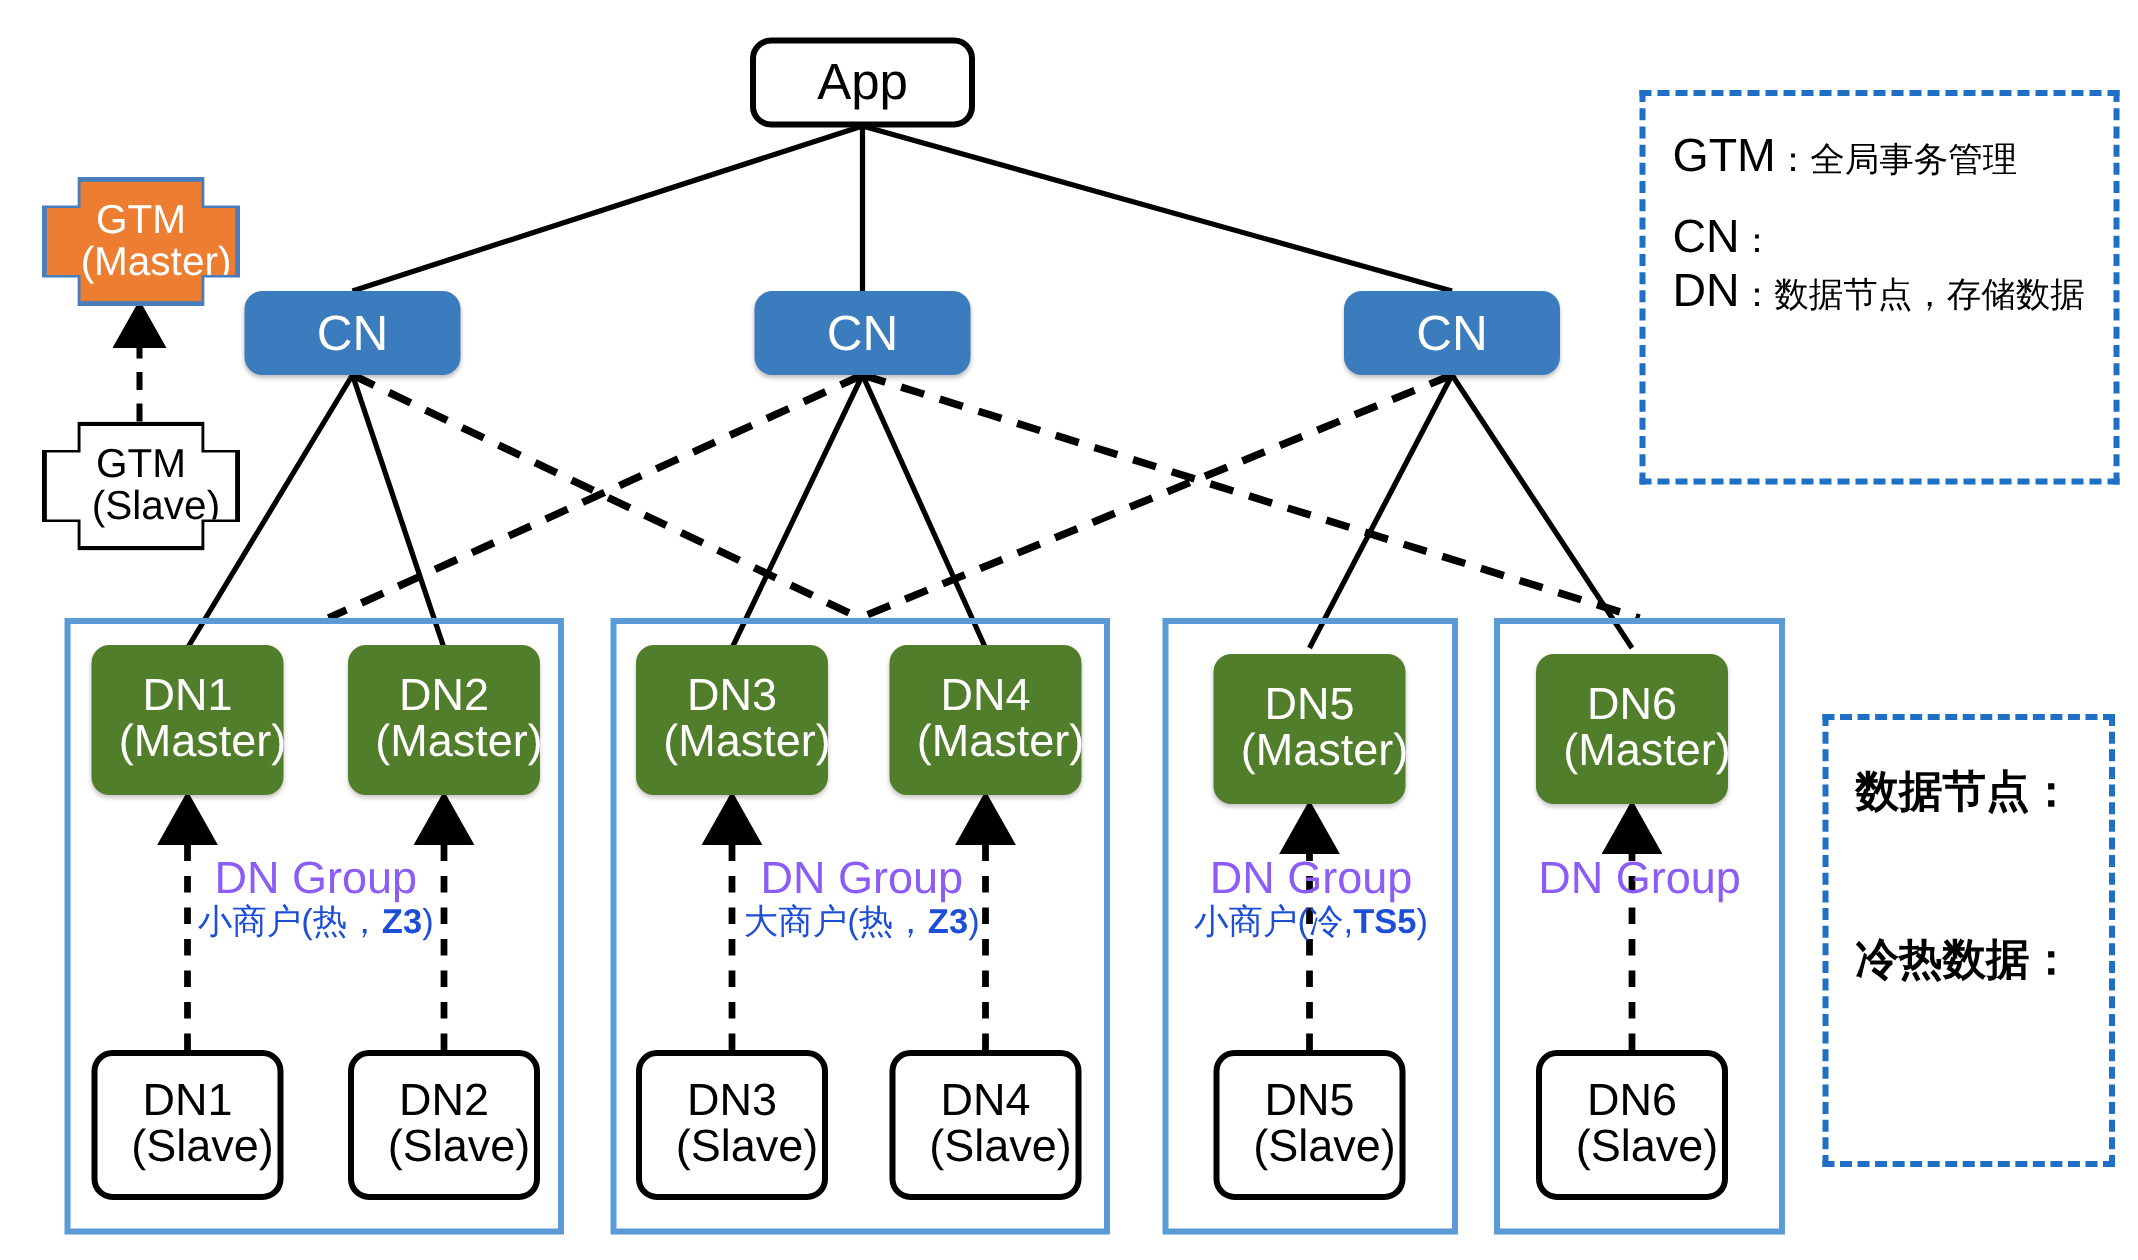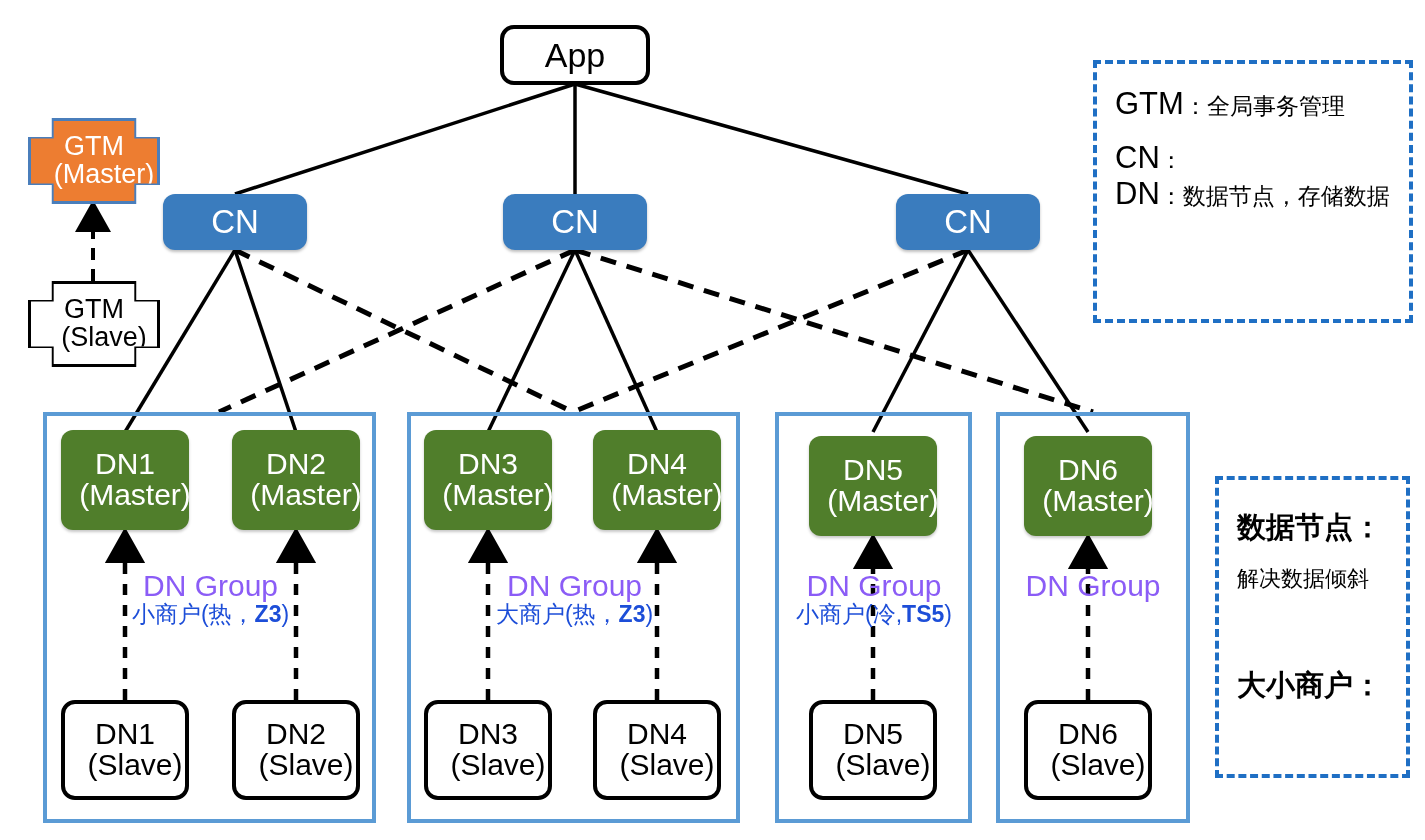--- a/index.html
+++ b/index.html
@@ -229,17 +229,16 @@
     </div>
     <div class="legend-row">
       <span class="lg-key">DN</span>
       <span class="lg-val">：</span>
       <span class="lg-val">数据节点，存储数据</span>
     </div>
   </div>
 
   <div class="legend legend2" style="left:1215px;top:476px;width:195px;height:302px;padding:28px 0 0 18px;">
     <div class="hd">数据节点：</div>
-    <div class="bd" style="margin-top:16px;">解决数据倾斜</div>
-    <div class="hd" style="margin-top:72px;">大小商户：</div>
+    <div class="hd" style="margin-top:72px;">冷热数据：</div>
   </div>
 
 </div>
 
 </body></html>

